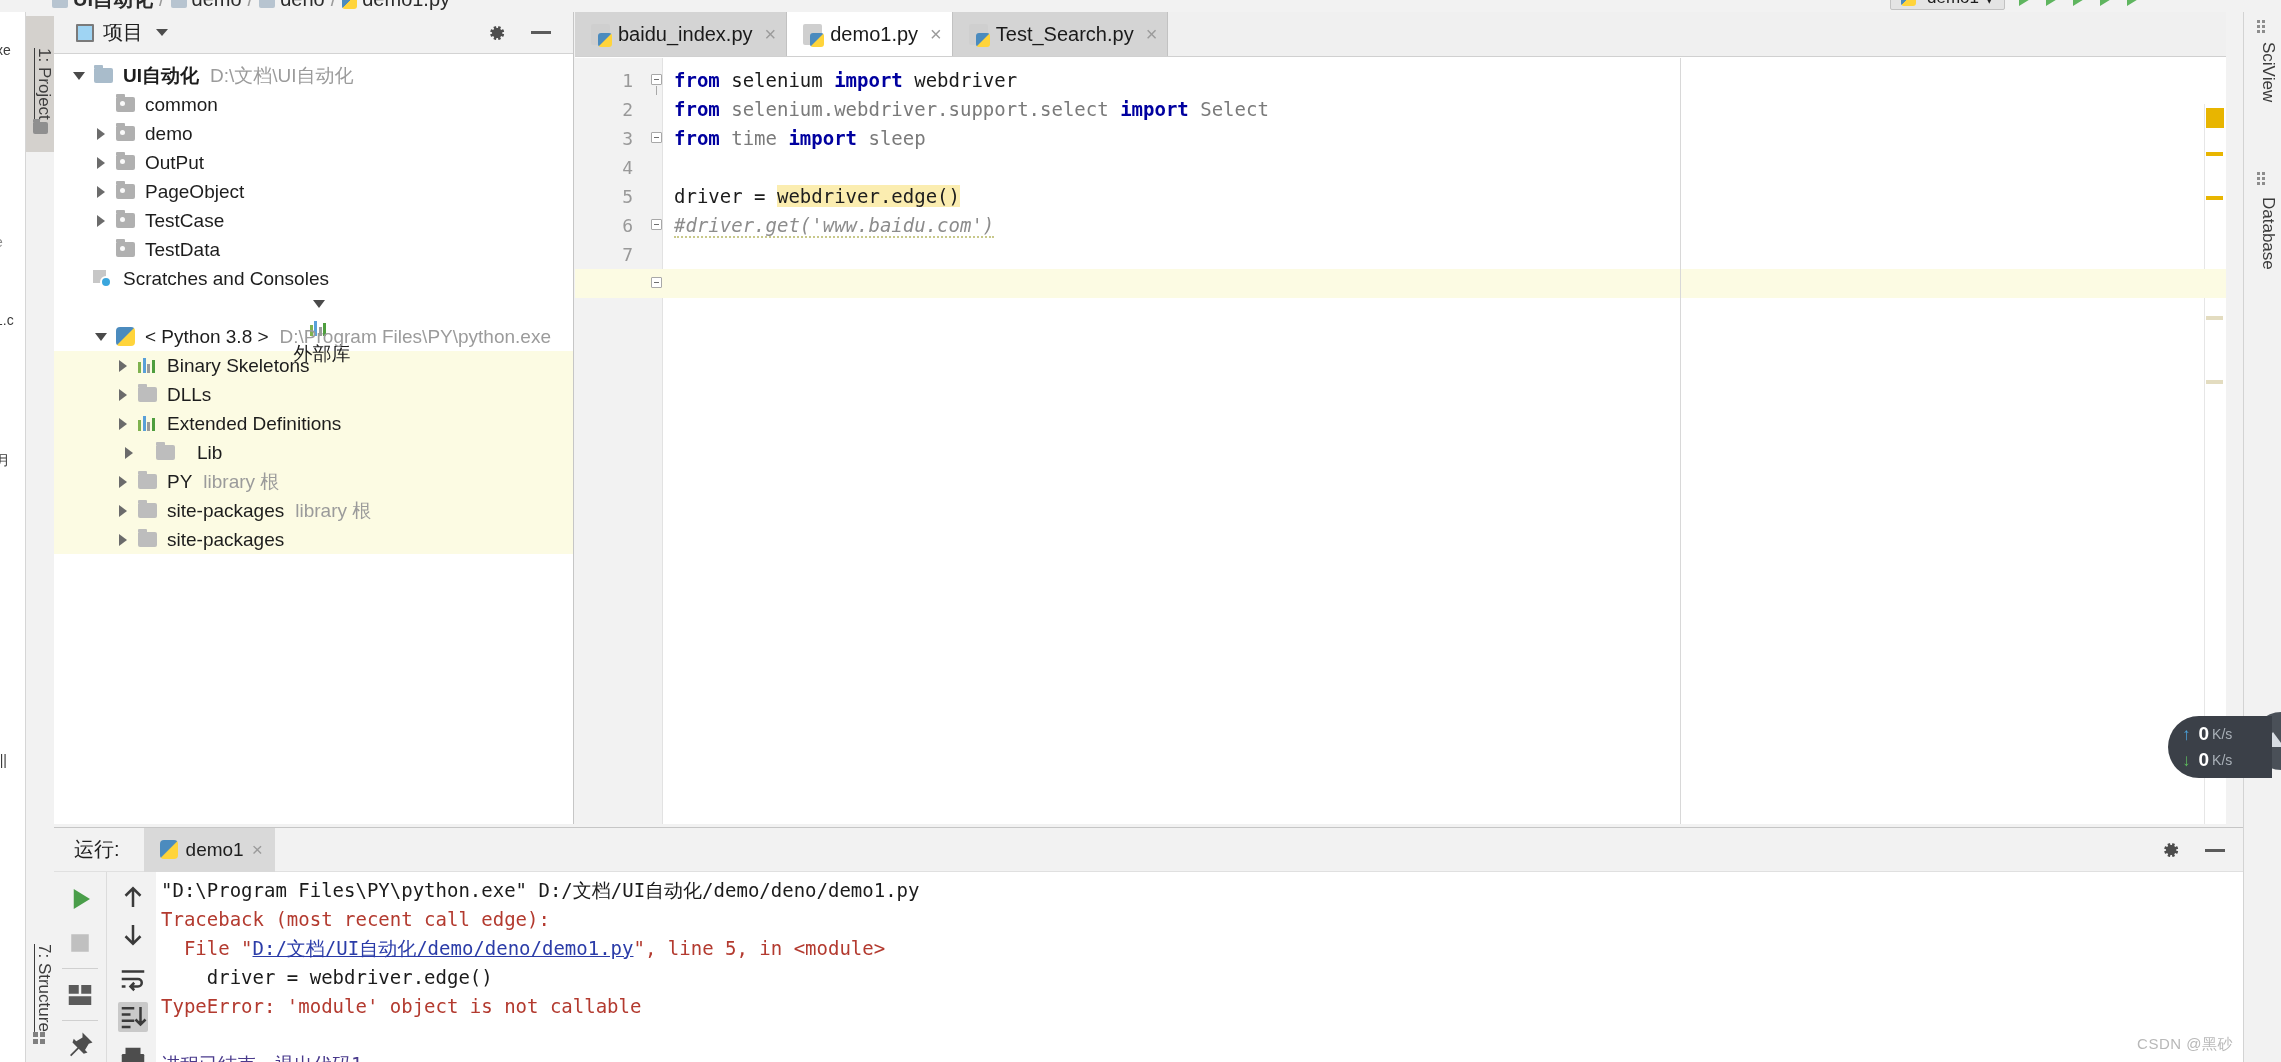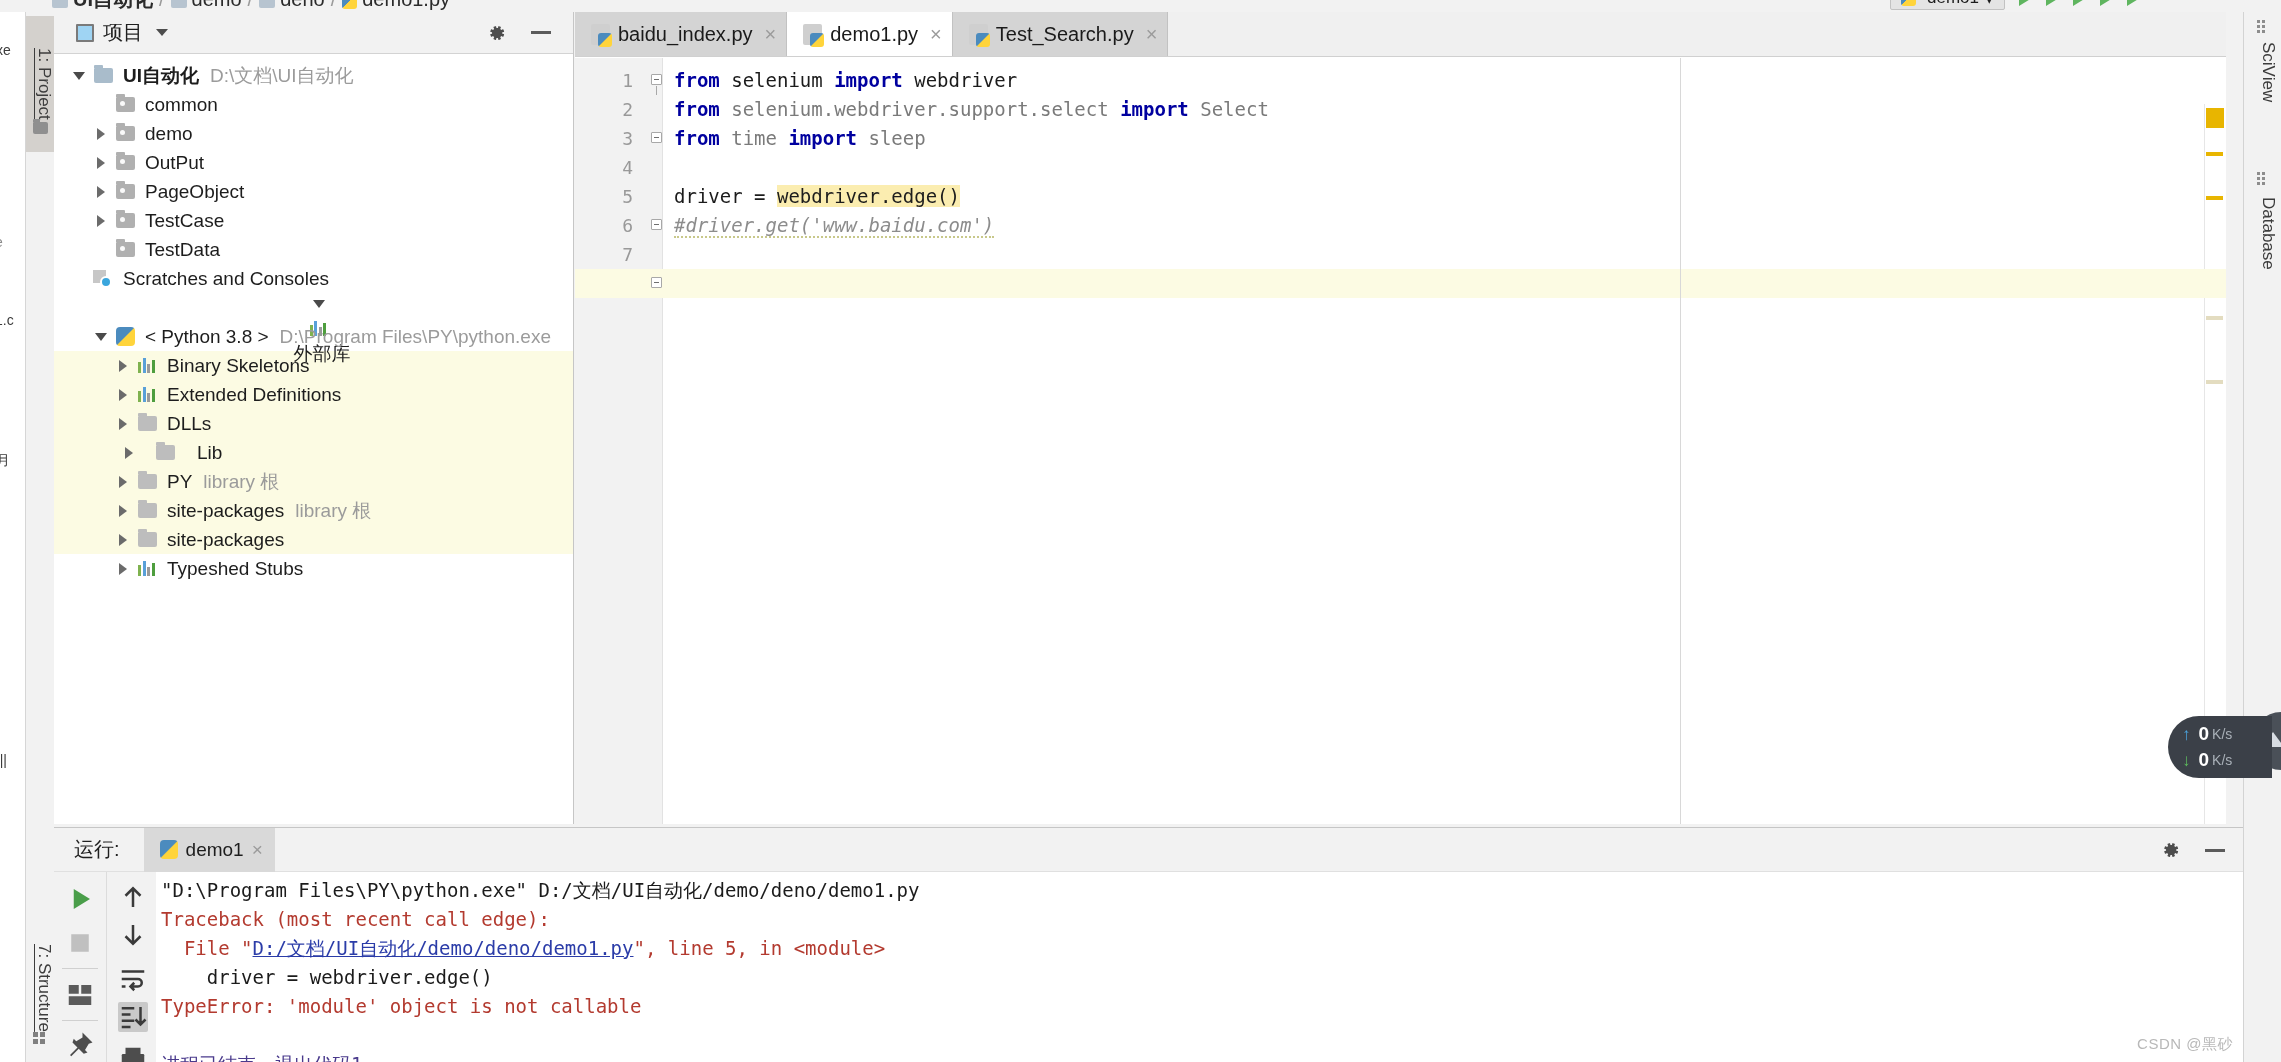--- a/index.html
+++ b/index.html
@@ -491,37 +491,37 @@
             <i></i>
           </span>
         </span>
         <span class="t-label">Binary Skeletons</span>
       </div>
       <div class="tree-row hl" style="padding-left: 58px;">
         <span class="tw">
           <span class="arrow-r"></span>
         </span>
         <span class="ic">
+          <span class="folder"></span>
+        </span>
+        <span class="t-label">DLLs</span>
+      </div>
+      <div class="tree-row hl" style="padding-left: 58px;">
+        <span class="tw">
+          <span class="arrow-r"></span>
+        </span>
+        <span class="ic">
           <span class="libicon">
             <i></i>
             <i></i>
             <i></i>
             <i></i>
           </span>
         </span>
         <span class="t-label">Extended Definitions</span>
-      </div>
-      <div class="tree-row hl" style="padding-left: 58px;">
-        <span class="tw">
-          <span class="arrow-r"></span>
-        </span>
-        <span class="ic">
-          <span class="folder"></span>
-        </span>
-        <span class="t-label">DLLs</span>
       </div>
       <div class="tree-row hl" style="padding-left: 64px; gap: 12px;">
         <span class="tw">
           <span class="arrow-r"></span>
         </span>
         <span class="ic">
           <span class="folder"></span>
         </span>
         <span class="t-label">Lib</span>
       </div>
@@ -546,34 +546,20 @@
         <span class="t-sub">library 根</span>
       </div>
       <div class="tree-row hl" style="padding-left: 58px;">
         <span class="tw">
           <span class="arrow-r"></span>
         </span>
         <span class="ic">
           <span class="folder"></span>
         </span>
         <span class="t-label">site-packages</span>
-      </div>
-      <div class="tree-row" style="padding-left: 58px;">
-        <span class="tw">
-          <span class="arrow-r"></span>
-        </span>
-        <span class="ic">
-          <span class="libicon">
-            <i></i>
-            <i></i>
-            <i></i>
-            <i></i>
-          </span>
-        </span>
-        <span class="t-label">Typeshed Stubs</span>
       </div>
     </div>
 </div>
 
 <div id="editor-area">
   <div id="tabbar">
       <div class="etab">
         <span class="pyf"></span>
         <span>baidu_index.py</span>
         <span class="xc">×</span>

